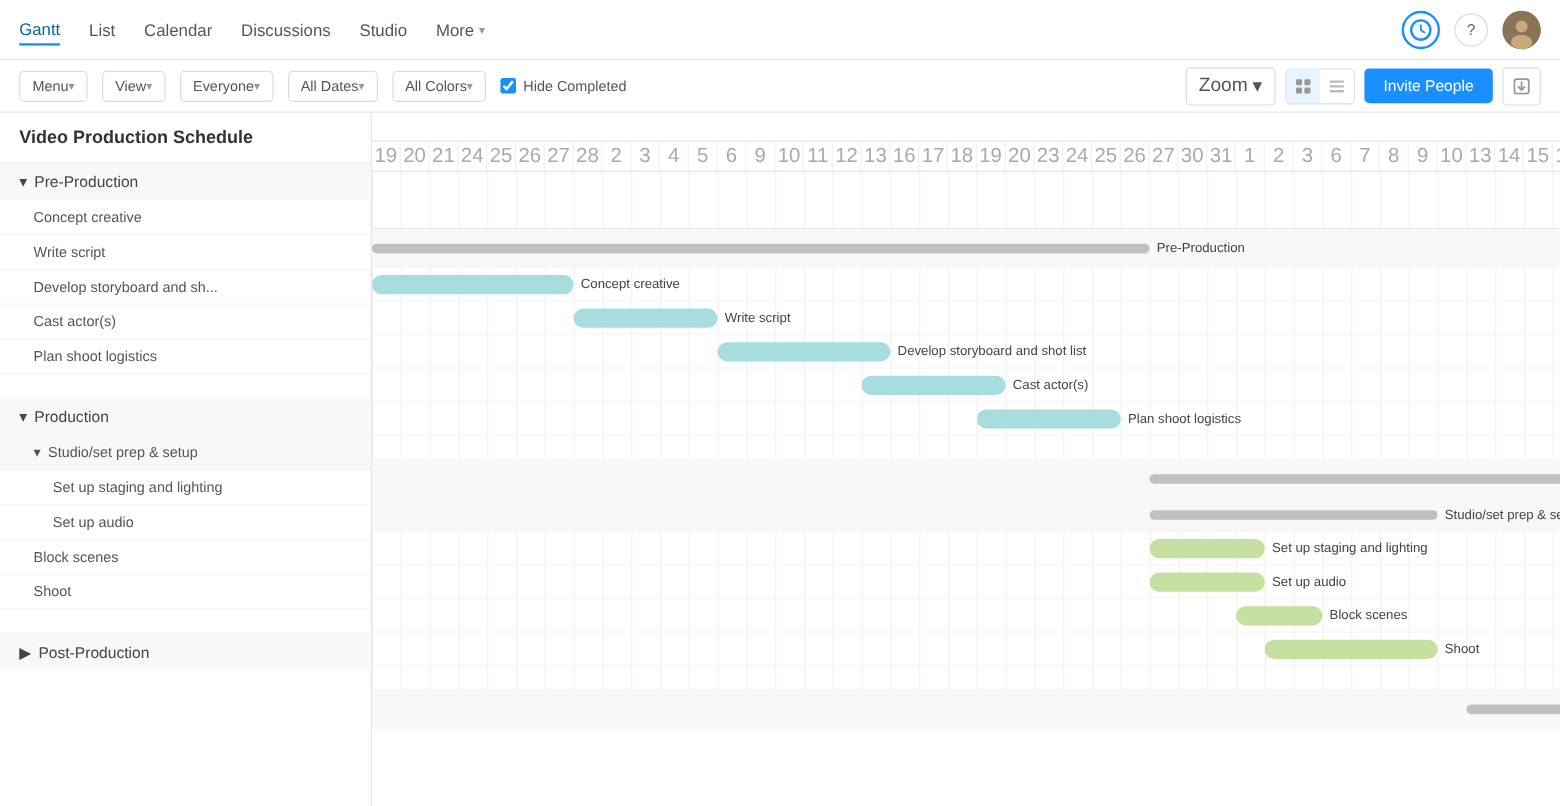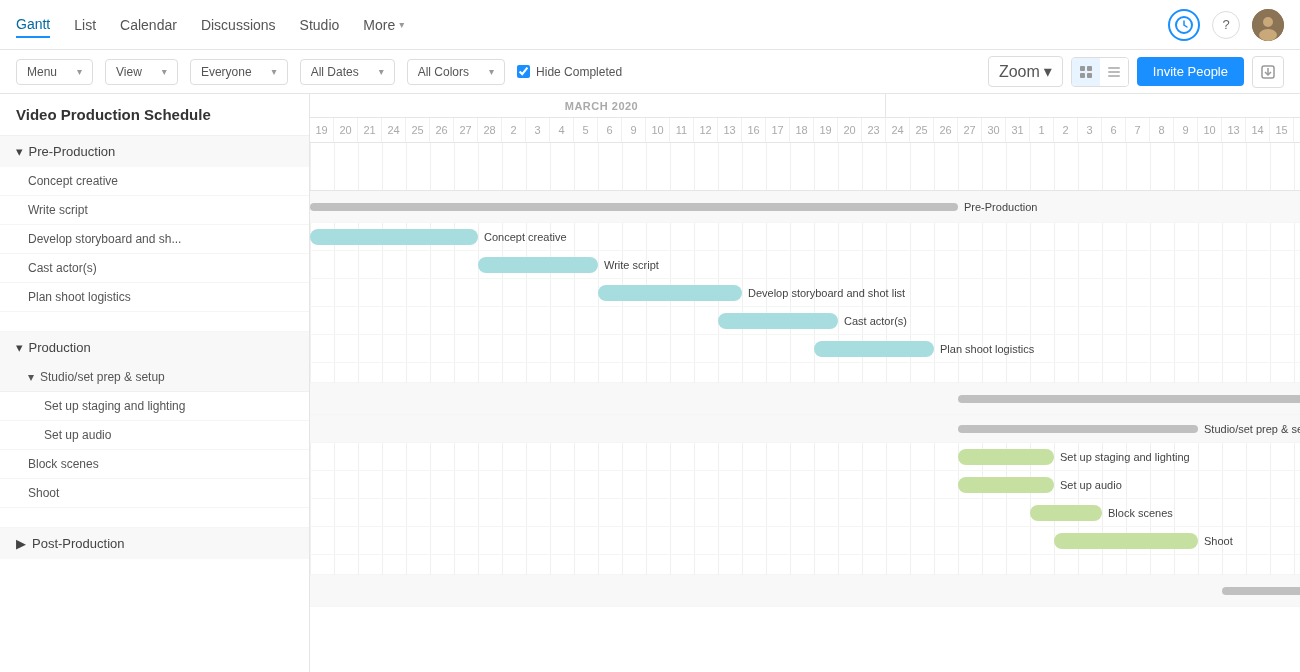--- a/index.html
+++ b/index.html
@@ -19,21 +19,21 @@
     .avatar { width: 32px; height: 32px; border-radius: 50%; background: #8b7355; display: flex; align-items: center; justify-content: center; overflow: hidden; cursor: pointer; }
     .timer-btn { width: 32px; height: 32px; border-radius: 50%; border: 2px solid #1a8fff; display: flex; align-items: center; justify-content: center; cursor: pointer; }
 
     
     .toolbar {
       display: flex; align-items: center; height: 44px; border-bottom: 1px solid #e5e5e5;
       padding: 0 16px; gap: 12px;
     }
     .toolbar-left { display: flex; align-items: center; gap: 12px; flex: 1; }
     .toolbar-btn {
-      display: flex; align-items: center; gap: 20px; padding: 5px 10px;
+      display: flex; align-items: center; gap: 0; padding: 5px 10px;
       border: 1px solid #ddd; border-radius: 4px; cursor: pointer; font-size: 12px; color: #555; background: #fff;
     }
     .toolbar-btn .chevron { font-size: 10px; color: #999; }
     .invite-btn {
       background: #1a8fff; color: #fff; border: none; border-radius: 4px;
       padding: 7px 16px; font-size: 13px; cursor: pointer; font-weight: 500;
     }
     .checkbox-label { display: flex; align-items: center; gap: 6px; font-size: 12px; color: #555; cursor: pointer; }
     .checkbox-label input { accent-color: #1a8fff; }
     .zoom-btn { display: flex; align-items: center; gap: 4px; padding: 5px 10px; border: 1px solid #ddd; border-radius: 4px; cursor: pointer; font-size: 16px; color: #555; background: #fff; }
@@ -55,21 +55,21 @@
     .task-item.sub { padding-left: 44px; }
 
     .subgroup-header { display: flex; align-items: center; padding: 7px 16px 7px 28px; background: #f8f8f8; cursor: pointer; font-size: 12px; color: #555; gap: 6px; border-bottom: 1px solid #f0f0f0; }
 
     
     .gantt-panel { flex: 1; overflow-x: auto; overflow-y: auto; position: relative; }
     .gantt-header { position: sticky; top: 0; z-index: 10; background: #fff; border-bottom: 1px solid #e5e5e5; }
     .month-row { display: flex; height: 24px; border-bottom: 1px solid #e5e5e5; }
     .month-label { font-size: 11px; font-weight: 600; color: #999; letter-spacing: 0.5px; display: flex; align-items: center; justify-content: center; border-right: 1px solid #e5e5e5; }
     .day-row { display: flex; height: 24px; }
-    .day-cell { font-size: 11px; color: #aaa; display: flex; align-items: center; justify-content: center; border-right: 1px solid #f0f0f0; min-width: 24px; }
+    .day-cell { font-size: 17px; color: #aaa; display: flex; align-items: center; justify-content: center; border-right: 1px solid #f0f0f0; min-width: 24px; }
 
     
     .gantt-body { position: relative; }
     .gantt-row { height: 28px; display: flex; align-items: center; border-bottom: 1px solid #f5f5f5; position: relative; }
     .gantt-row.group-row { height: 32px; background: #f8f8f8; }
 
     
     .project-row { height: 48px; display: flex; align-items: center; border-bottom: 1px solid #e5e5e5; }
     .gantt-inner { width: 1200px; }
   </style>
@@ -200,21 +200,20 @@
       <span>▶</span>
       <span>Post-Production</span>
     </div>
   </div>
 
   <div class="gantt-panel">
     <div class="gantt-inner" style="min-width:990px;">
 
       <div class="gantt-header">
         <div class="month-row">
-          <div class="month-label" style="width:576px;font-size:11px;color:#aaa;padding-left:8px;justify-content:center;">MARCH 2020</div>
         </div>
         <div class="day-row" id="day-row">
             <div class="day-cell" style="width: 24px; min-width: 24px;">19</div>
             <div class="day-cell" style="width: 24px; min-width: 24px;">20</div>
             <div class="day-cell" style="width: 24px; min-width: 24px;">21</div>
             <div class="day-cell" style="width: 24px; min-width: 24px;">24</div>
             <div class="day-cell" style="width: 24px; min-width: 24px;">25</div>
             <div class="day-cell" style="width: 24px; min-width: 24px;">26</div>
             <div class="day-cell" style="width: 24px; min-width: 24px;">27</div>
             <div class="day-cell" style="width: 24px; min-width: 24px;">28</div>

